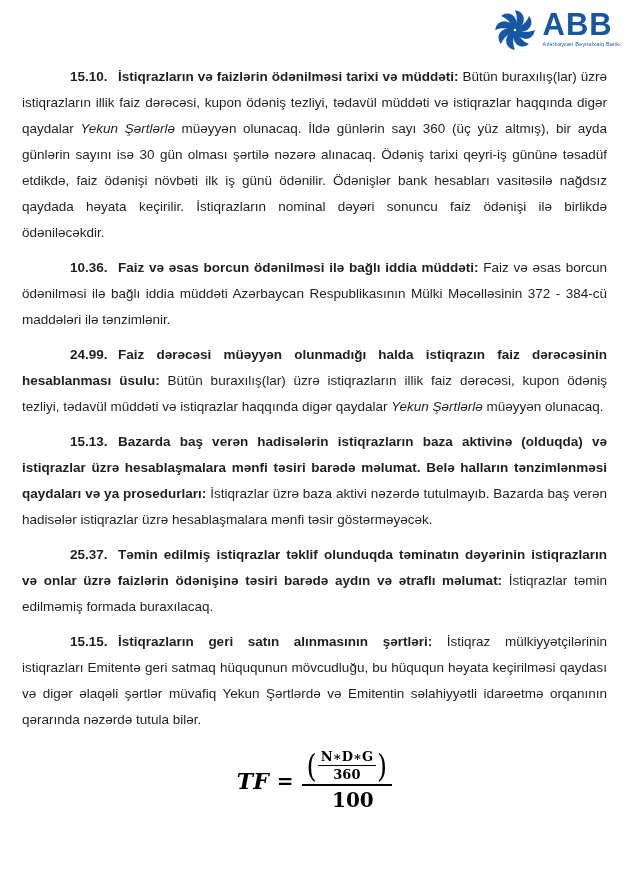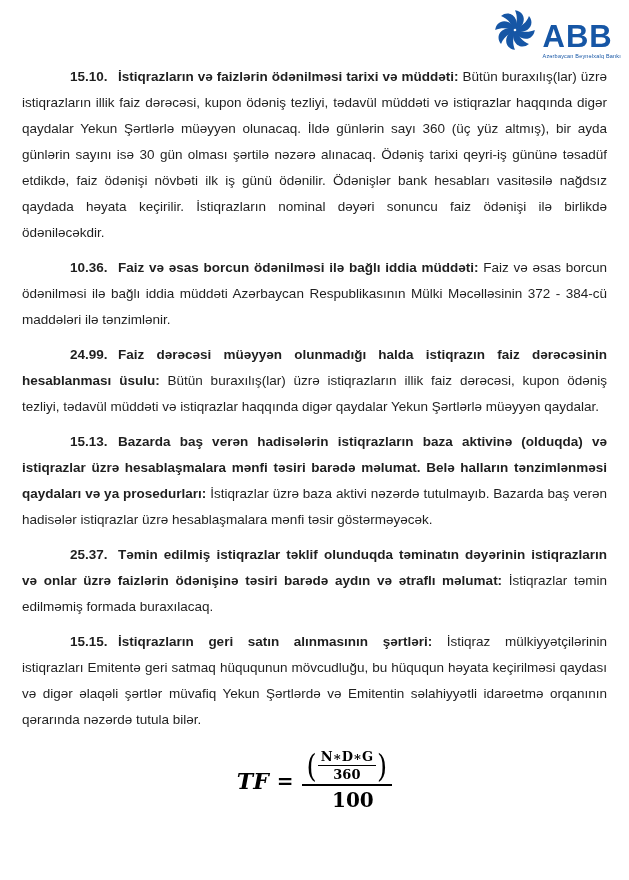--- a/index.html
+++ b/index.html
@@ -9,21 +9,21 @@
     font-family: "Liberation Sans", sans-serif;
     color: #1f1f1f;
     position: relative;
     overflow: hidden;
   }
   .header {
     position: absolute; top: 4px; right: 8px;
     display: flex; align-items: flex-start; gap: 2px;
   }
   .logo-icon { width: 52px; height: 52px; }
-  .logo-textblock { display: flex; flex-direction: column; margin-top: 18px; }
+  .logo-textblock { display: flex; flex-direction: column; margin-top: 6px; }
   .logo-name {
     font-size: 31px; font-weight: bold; color: #1656a5;
     letter-spacing: 1px; line-height: 30px;
     font-family: "Liberation Sans", sans-serif;
   }
   .logo-tagline {
     font-size: 5.5px; color: #1656a5; letter-spacing: 0.2px;
     margin-top: 1px;
   }
   .content {
@@ -33,21 +33,21 @@
     font-size: 13.5px; line-height: 26px;
     text-align: justify; text-indent: 24px;
     margin-bottom: 9px;
     color: #1f1f1f;
   }
   .para .num {
     display: inline-block; width: 72px;
     font-weight: bold;
   }
   .para .ptitle { font-weight: bold; }
-  .para .pitalic { }
+  .para .pitalic { font-style: italic; }
   .formula {
     display: flex; justify-content: center; align-items: center;
     margin: 16px 0 14px 0;
     font-family: "DejaVu Serif", serif;
     font-weight: bold; color: #000;
   }
   .f-var { font-style: italic; font-size: 22px; }
   .f-eq { font-size: 20px; margin: 0 8px; }
   .frac { display: inline-flex; flex-direction: column; align-items: center; }
   .frac > .fnum {
@@ -89,21 +89,21 @@
     <span class="logo-tagline">Azərbaycan Beynəlxalq Bankı</span>
   </div>
 </div>
 
 <div class="content">
 
   <p class="para"><span class="num">15.10.</span><span class="ptitle">İstiqrazların və faizlərin ödənilməsi tarixi və müddəti:</span><span> Bütün buraxılış(lar) üzrə istiqrazların illik faiz dərəcəsi, kupon ödəniş tezliyi, tədavül müddəti və istiqrazlar haqqında digər qaydalar </span><span class="pitalic">Yekun Şərtlərlə</span><span> müəyyən olunacaq. İldə günlərin sayı 360 (üç yüz altmış), bir ayda günlərin sayını isə 30 gün olması şərtilə nəzərə alınacaq. Ödəniş tarixi qeyri-iş gününə təsadüf etdikdə, faiz ödənişi növbəti ilk iş günü ödənilir. Ödənişlər bank hesabları vasitəsilə nağdsız qaydada həyata keçirilir. İstiqrazların nominal dəyəri sonuncu faiz ödənişi ilə birlikdə ödəniləcəkdir.</span></p>
 
   <p class="para"><span class="num">10.36.</span><span class="ptitle">Faiz və əsas borcun ödənilməsi ilə bağlı iddia müddəti:</span><span> Faiz və əsas borcun ödənilməsi ilə bağlı iddia müddəti Azərbaycan Respublikasının Mülki Məcəlləsinin 372 - 384-cü maddələri ilə tənzimlənir.</span><span class="pitalic"></span><span></span></p>
 
-  <p class="para"><span class="num">24.99.</span><span class="ptitle">Faiz dərəcəsi müəyyən olunmadığı halda istiqrazın faiz dərəcəsinin hesablanması üsulu:</span><span> Bütün buraxılış(lar) üzrə istiqrazların illik faiz dərəcəsi, kupon ödəniş tezliyi, tədavül müddəti və istiqrazlar haqqında digər qaydalar </span><span class="pitalic">Yekun Şərtlərlə</span><span> müəyyən qaydalar.</span></p>
+  <p class="para"><span class="num">24.99.</span><span class="ptitle">Faiz dərəcəsi müəyyən olunmadığı halda istiqrazın faiz dərəcəsinin hesablanması üsulu:</span><span> Bütün buraxılış(lar) üzrə istiqrazların illik faiz dərəcəsi, kupon ödəniş tezliyi, tədavül müddəti və istiqrazlar haqqında digər qaydalar </span><span class="pitalic">Yekun Şərtlərlə</span><span> müəyyən olunacaq.</span></p>
 
   <p class="para"><span class="num">15.13.</span><span class="ptitle">Bazarda baş verən hadisələrin istiqrazların baza aktivinə (olduqda) və istiqrazlar üzrə hesablaşmalara mənfi təsiri barədə məlumat. Belə halların tənzimlənməsi qaydaları və ya prosedurları:</span><span> İstiqrazlar üzrə baza aktivi nəzərdə tutulmayıb. Bazarda baş verən hadisələr istiqrazlar üzrə hesablaşmalara mənfi təsir göstərməyəcək.</span><span class="pitalic"></span><span></span></p>
 
   <p class="para"><span class="num">25.37.</span><span class="ptitle">Təmin edilmiş istiqrazlar təklif olunduqda təminatın dəyərinin istiqrazların və onlar üzrə faizlərin ödənişinə təsiri barədə aydın və ətraflı məlumat:</span><span> İstiqrazlar təmin edilməmiş formada buraxılacaq.</span><span class="pitalic"></span><span></span></p>
 
   <p class="para"><span class="num">15.15.</span><span class="ptitle">İstiqrazların geri satın alınmasının şərtləri:</span><span> İstiqraz mülkiyyətçilərinin istiqrazları Emitentə geri satmaq hüququnun mövcudluğu, bu hüququn həyata keçirilməsi qaydası və digər əlaqəli şərtlər müvafiq Yekun Şərtlərdə və Emitentin səlahiyyətli idarəetmə orqanının qərarında nəzərdə tutula bilər.</span><span class="pitalic"></span><span></span></p>
 
 
   <div class="formula">
     <span class="f-var">TF</span>

